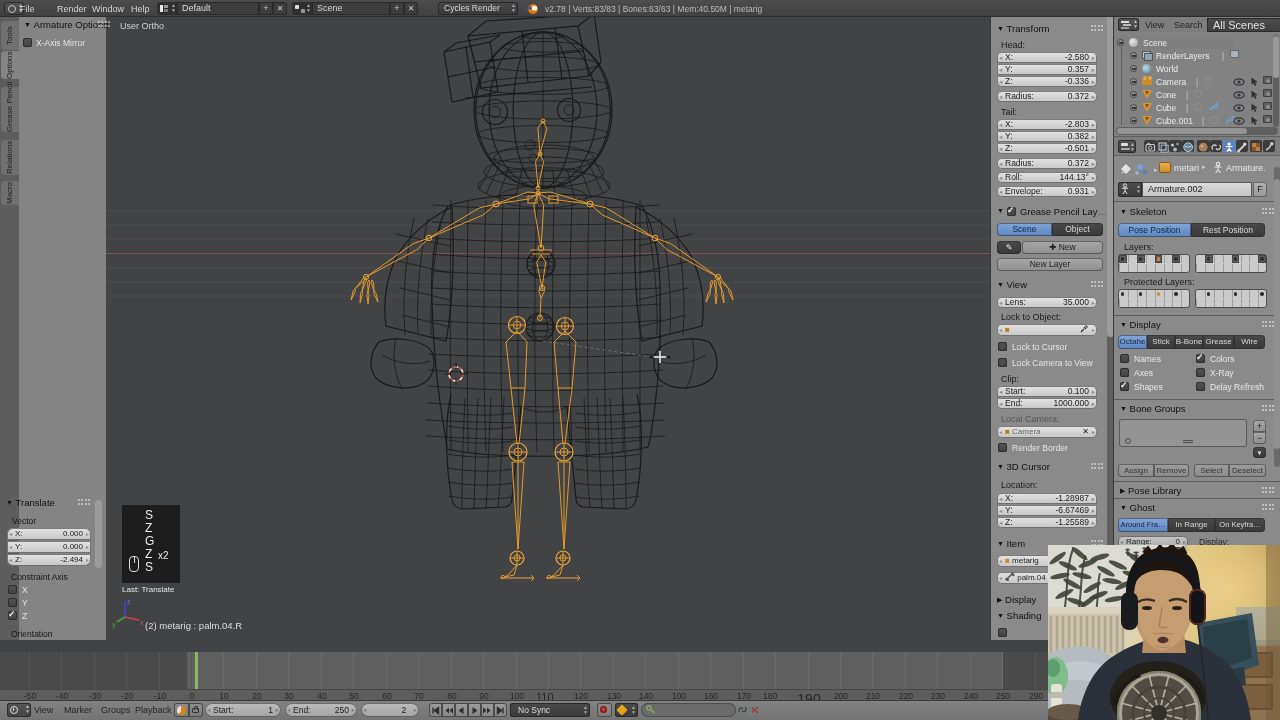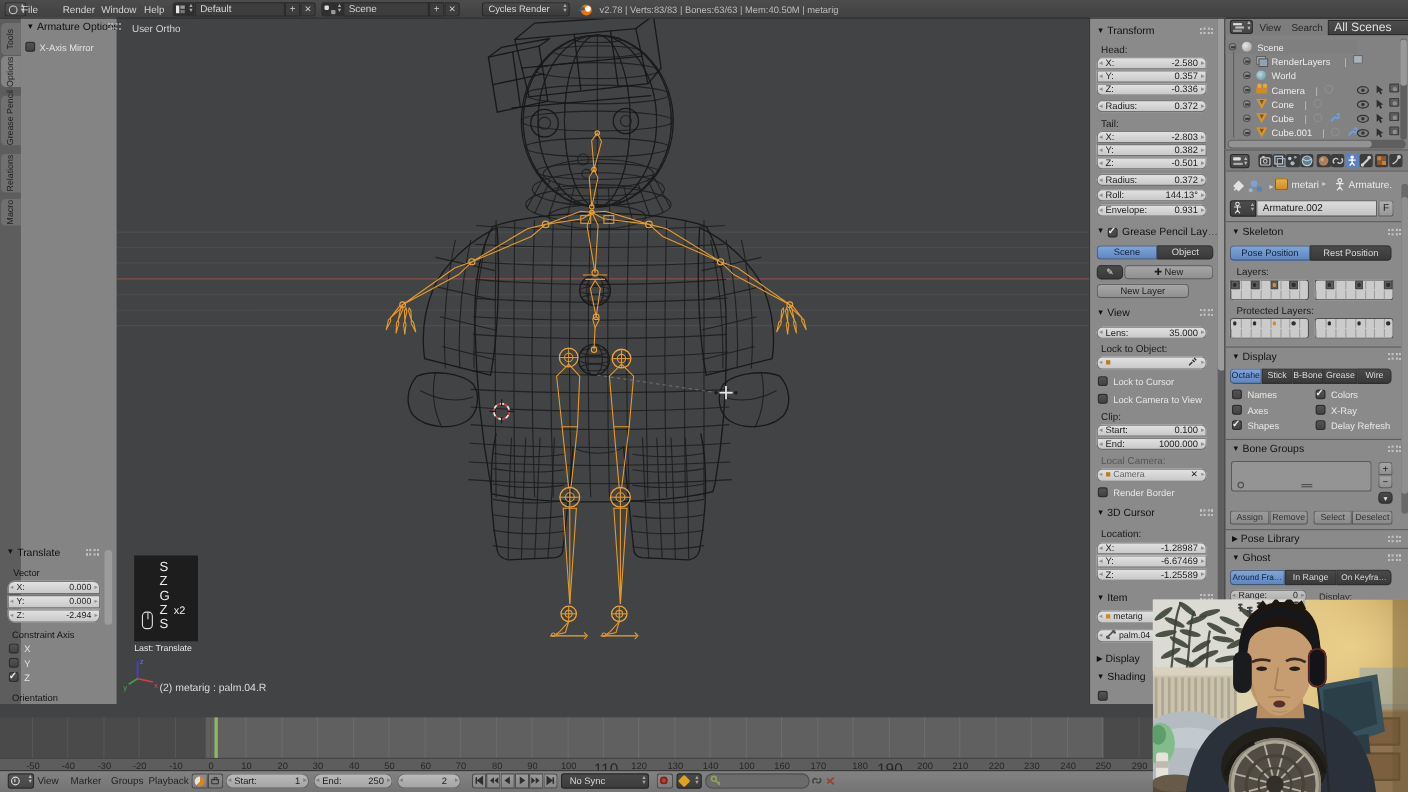--- a/index.html
+++ b/index.html
@@ -432,21 +432,21 @@
       </div>
       <div style="position:absolute;left:6px;top:205px;color:#111;font-size:7px">▼</div>
       <div style="position:absolute;left:16px;top:205px;width:9px;height:9px;background:linear-gradient(#565656,#404040);border-radius:2.5px;box-shadow:inset 0 0 0 1px #2e2e2e;">
         <span style="position:absolute;left:0px;top:-2px;color:#f2f2f2;font-size:9px;font-weight:bold">✓</span>
       </div>
       <div style="position:absolute;left:29px;top:204px;color:#111;font-size:9.5px;white-space:nowrap">Grease Pencil Lay<span style="opacity:.6">…</span></div>
       <div style="position:absolute;left:6px;top:221px;width:55px;height:13px;background:linear-gradient(#84a7d8,#5c84c0);border-radius:4px 0 0 4px;box-shadow:inset 0 0 0 1px rgba(35,35,35,.5);font-size:8.5px;line-height:13px;color:#0e2345;text-align:center;">Scene</div>
       <div style="position:absolute;left:61px;top:221px;width:51px;height:13px;background:linear-gradient(#4a4a4a,#383838);border-radius:0 4px 4px 0;box-shadow:inset 0 0 0 1px rgba(35,35,35,.5);font-size:8.5px;line-height:13px;color:#d8d8d8;text-align:center;">Object</div>
       <div style="position:absolute;left:6px;top:239px;width:24px;height:13px;background:linear-gradient(#4a4a4a,#383838);border-radius:4px;box-shadow:inset 0 0 0 1px rgba(35,35,35,.5);font-size:8px;line-height:13px;color:#e8e8e8;text-align:center;">✎</div>
       <div style="position:absolute;left:31px;top:239px;width:81px;height:13px;background:linear-gradient(#a8a8a8,#8e8e8e);border-radius:4px;box-shadow:inset 0 0 0 1px rgba(35,35,35,.5);font-size:8.5px;line-height:13px;color:#1d1d1d;text-align:center;">✚ New</div>
-      <div style="position:absolute;left:6px;top:256px;width:84px;height:13px;background:linear-gradient(#a8a8a8,#8e8e8e);border-radius:4px;box-shadow:inset 0 0 0 1px rgba(35,35,35,.5);font-size:8.5px;line-height:13px;color:#1d1d1d;text-align:center;">New Layer</div>
+      <div style="position:absolute;left:6px;top:256px;width:106px;height:13px;background:linear-gradient(#a8a8a8,#8e8e8e);border-radius:4px;box-shadow:inset 0 0 0 1px rgba(35,35,35,.5);font-size:8.5px;line-height:13px;color:#1d1d1d;text-align:center;">New Layer</div>
       <div style="position:absolute;left:6px;top:277px;color:#111;font-size:9.5px;white-space:nowrap"><span style="font-size:7px;vertical-align:1px">▼</span>&nbsp;View</div>
       <div style="position:absolute;left:100px;top:279px;width:12px;height:6px;border-top:2px dotted rgba(255,255,255,.45);border-bottom:2px dotted rgba(255,255,255,.45)"></div>
       <div style="position:absolute;left:6px;top:295px;width:100px;height:11px;background:linear-gradient(#e4e4e4,#c6c6c6);border-radius:5px;box-shadow:inset 0 0 0 1px rgba(40,40,40,.55);font-size:8.5px;line-height:11px;color:#1c1c1c;">
         <span style="position:absolute;left:2px;top:0;color:#555;font-size:6.5px;opacity:.55">◂</span>
         <span style="position:absolute;right:2px;top:0;color:#555;font-size:6.5px;opacity:.55">▸</span>
         <span style="position:absolute;left:8px;top:0">Lens:</span>
         <span style="position:absolute;right:8px;top:0">35.000</span>
       </div>
       <div style="position:absolute;left:10px;top:310px;color:#1b1b1b;font-size:9px;white-space:nowrap">Lock to Object:</div>
       <div style="position:absolute;left:6px;top:322px;width:100px;height:12px;background:linear-gradient(#e4e4e4,#c6c6c6);border-radius:5px;box-shadow:inset 0 0 0 1px rgba(40,40,40,.55);font-size:8px;line-height:12px;color:#1c1c1c;">
@@ -560,35 +560,35 @@
       <div style="position:absolute;left:374px;top:38.5px;width:26px;text-align:center;color:#262626;font-size:8.5px">60</div>
       <div style="position:absolute;left:418px;top:0;width:1px;height:37px;background:#6c6c6c"></div>
       <div style="position:absolute;left:406px;top:38.5px;width:26px;text-align:center;color:#262626;font-size:8.5px">70</div>
       <div style="position:absolute;left:451px;top:0;width:1px;height:37px;background:#6c6c6c"></div>
       <div style="position:absolute;left:439px;top:38.5px;width:26px;text-align:center;color:#262626;font-size:8.5px">80</div>
       <div style="position:absolute;left:483px;top:0;width:1px;height:37px;background:#6c6c6c"></div>
       <div style="position:absolute;left:471px;top:38.5px;width:26px;text-align:center;color:#262626;font-size:8.5px">90</div>
       <div style="position:absolute;left:516px;top:0;width:1px;height:37px;background:#6c6c6c"></div>
       <div style="position:absolute;left:504px;top:38.5px;width:26px;text-align:center;color:#262626;font-size:8.5px">100</div>
       <div style="position:absolute;left:548px;top:0;width:1px;height:37px;background:#6c6c6c"></div>
-      <div style="position:absolute;left:536px;top:38.5px;width:26px;text-align:right;color:#262626;font-size:14px">110</div>
+      <div style="position:absolute;left:536px;top:38.5px;width:26px;text-align:left;color:#262626;font-size:11px">110</div>
       <div style="position:absolute;left:580px;top:0;width:1px;height:37px;background:#6c6c6c"></div>
       <div style="position:absolute;left:568px;top:38.5px;width:26px;text-align:center;color:#262626;font-size:8.5px">120</div>
       <div style="position:absolute;left:613px;top:0;width:1px;height:37px;background:#6c6c6c"></div>
       <div style="position:absolute;left:601px;top:38.5px;width:26px;text-align:center;color:#262626;font-size:8.5px">130</div>
       <div style="position:absolute;left:645px;top:0;width:1px;height:37px;background:#6c6c6c"></div>
       <div style="position:absolute;left:633px;top:38.5px;width:26px;text-align:center;color:#262626;font-size:8.5px">140</div>
       <div style="position:absolute;left:678px;top:0;width:1px;height:37px;background:#6c6c6c"></div>
       <div style="position:absolute;left:666px;top:38.5px;width:26px;text-align:center;color:#262626;font-size:8.5px">100</div>
       <div style="position:absolute;left:710px;top:0;width:1px;height:37px;background:#6c6c6c"></div>
       <div style="position:absolute;left:698px;top:38.5px;width:26px;text-align:center;color:#262626;font-size:8.5px">160</div>
       <div style="position:absolute;left:743px;top:0;width:1px;height:37px;background:#6c6c6c"></div>
       <div style="position:absolute;left:731px;top:38.5px;width:26px;text-align:center;color:#262626;font-size:8.5px">170</div>
       <div style="position:absolute;left:775px;top:0;width:1px;height:37px;background:#6c6c6c"></div>
-      <div style="position:absolute;left:763px;top:38.5px;width:26px;text-align:right;color:#262626;font-size:8.5px">180</div>
+      <div style="position:absolute;left:763px;top:38.5px;width:26px;text-align:left;color:#262626;font-size:8.5px">180</div>
       <div style="position:absolute;left:808px;top:0;width:1px;height:37px;background:#6c6c6c"></div>
       <div style="position:absolute;left:796px;top:38.5px;width:26px;text-align:center;color:#262626;font-size:14px">190</div>
       <div style="position:absolute;left:840px;top:0;width:1px;height:37px;background:#6c6c6c"></div>
       <div style="position:absolute;left:828px;top:38.5px;width:26px;text-align:center;color:#262626;font-size:8.5px">200</div>
       <div style="position:absolute;left:872px;top:0;width:1px;height:37px;background:#6c6c6c"></div>
       <div style="position:absolute;left:860px;top:38.5px;width:26px;text-align:center;color:#262626;font-size:8.5px">210</div>
       <div style="position:absolute;left:905px;top:0;width:1px;height:37px;background:#6c6c6c"></div>
       <div style="position:absolute;left:893px;top:38.5px;width:26px;text-align:center;color:#262626;font-size:8.5px">220</div>
       <div style="position:absolute;left:937px;top:0;width:1px;height:37px;background:#6c6c6c"></div>
       <div style="position:absolute;left:925px;top:38.5px;width:26px;text-align:center;color:#262626;font-size:8.5px">230</div>

